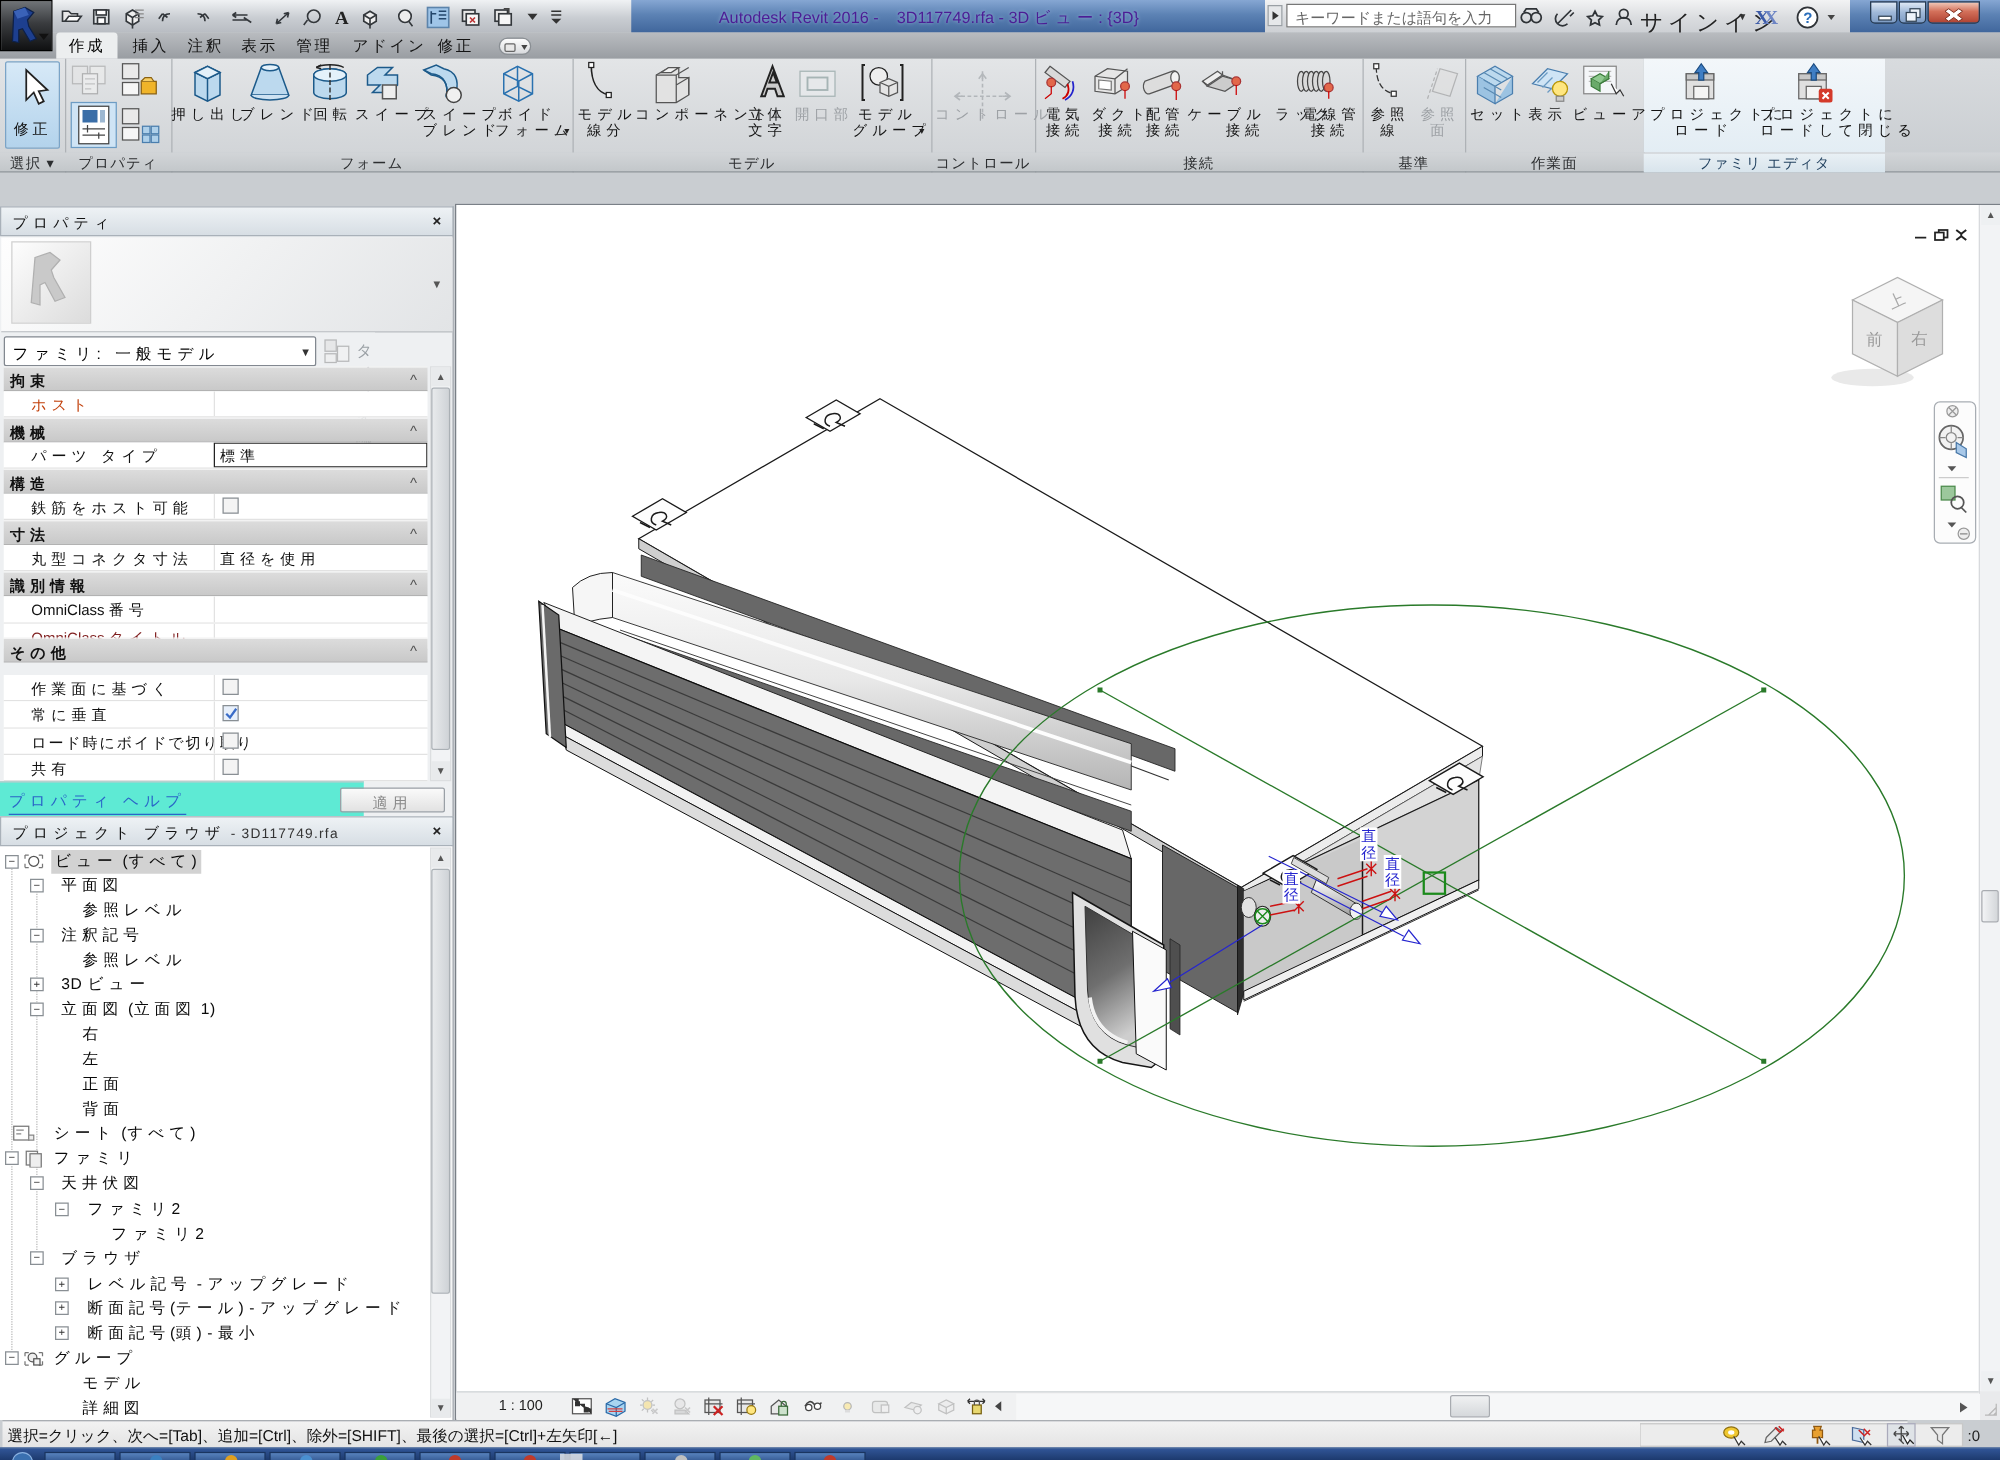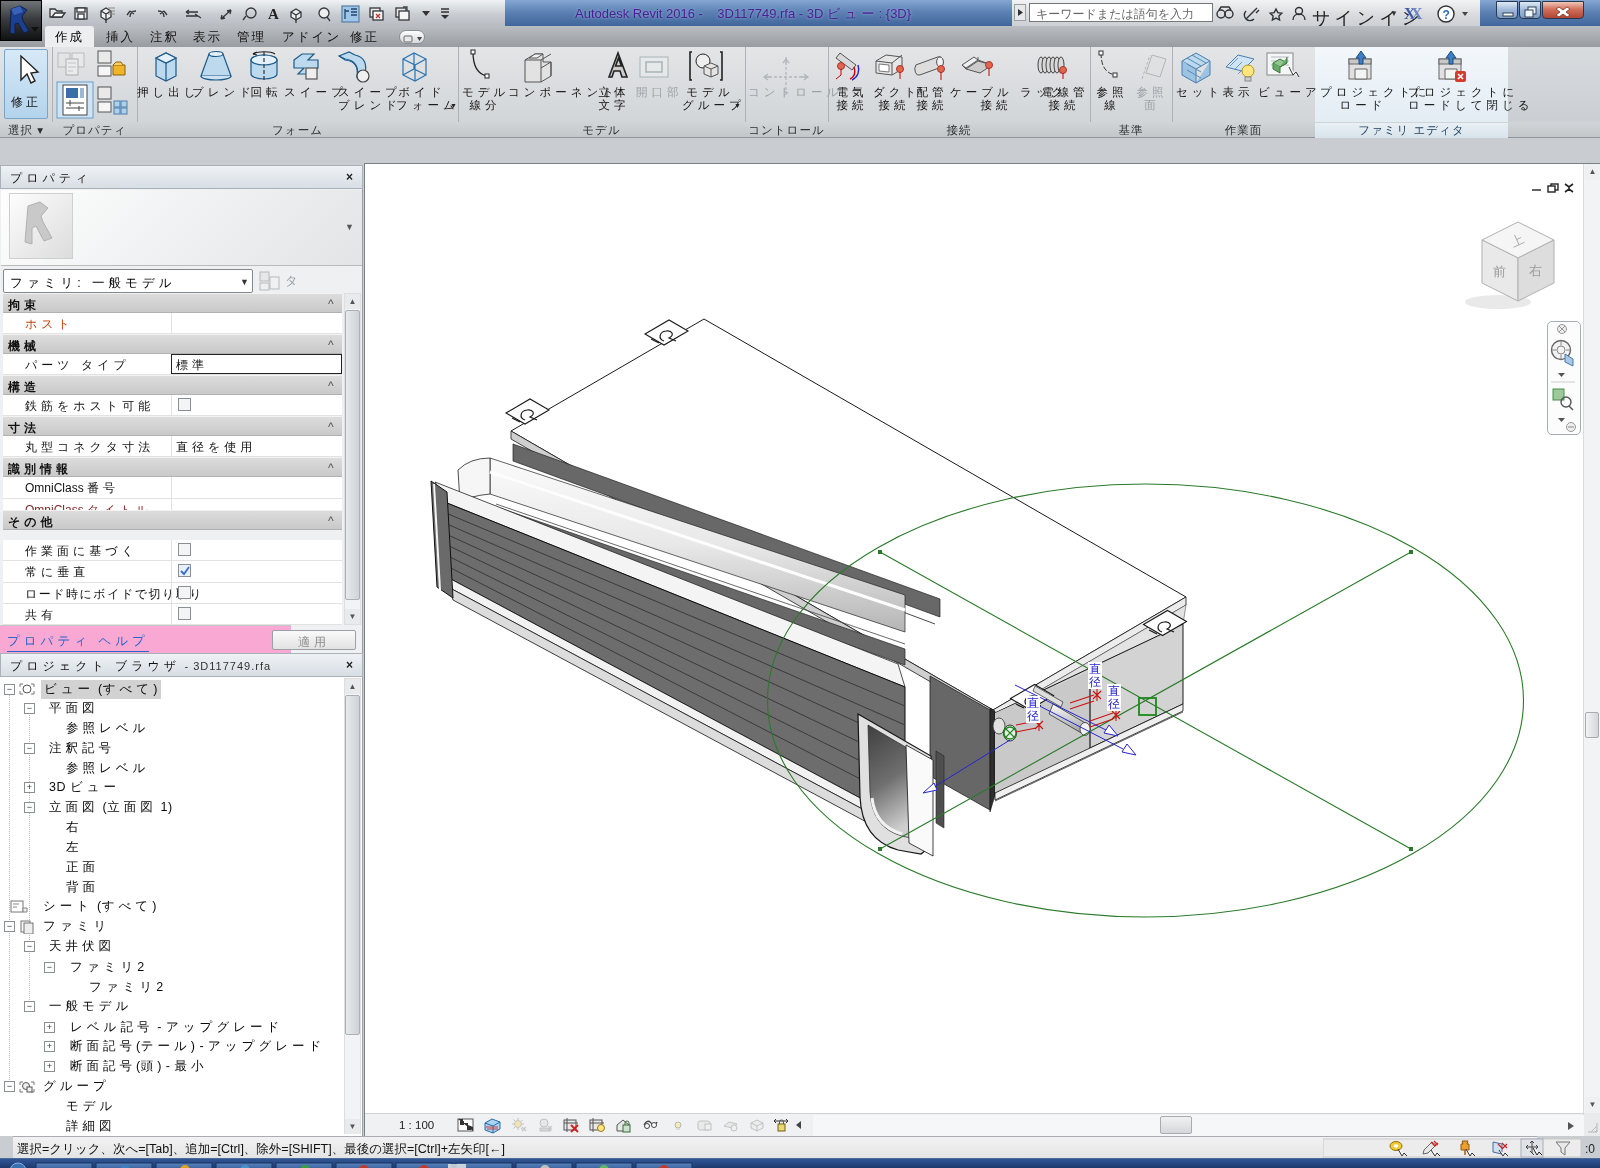--- a/index.html
+++ b/index.html
@@ -30,21 +30,21 @@
 .closex{position:absolute;font-size:12px;font-weight:bold;color:#222}
 
 #props{left:0;top:165px;width:363px;height:488px;background:#eef0f2;border-right:1px solid #9aa0a6}
 
 #browser{left:0;top:653px;width:363px;height:483px;background:#fff;border-right:1px solid #9aa0a6}
 
 #viewport{left:364px;top:163px;width:1236px;height:973px;background:#fff;border:1px solid #7a8087}
 #vscroll{left:1583px;top:164px;width:17px;height:955px;background:#f2f3f5;border-left:1px solid #d8dadd}
 #hstrip{left:365px;top:1113px;width:1218px;height:23px;background:#f0f1f2;border-top:1px solid #d0d3d6}
 
-#statusbar{left:13px;top:1136px;width:1524px;height:22px;background:linear-gradient(#f2f2f2,#e4e4e4);border-top:1px solid #a9adb2;font-size:12.5px;color:#111}
+#statusbar{left:2px;top:1136px;width:1524px;height:22px;background:linear-gradient(#f2f2f2,#e4e4e4);border-top:1px solid #a9adb2;font-size:12.5px;color:#111}
 #taskbar{left:0;top:1158px;width:1600px;height:10px;background:linear-gradient(#33589b,#1d3a6e)}
 .cb{position:absolute;width:13px;height:13px;background:#f4f4f4;border:1px solid #898f94}
 .hdrrow{position:absolute;left:3px;width:339px;background:linear-gradient(#dcdcdc,#c9c9c9);border-top:1px solid #f2f2f2;border-bottom:1px solid #b2b2b2;font-size:12px;font-weight:bold;color:#111;padding-left:5px}
 .prow{position:absolute;left:3px;width:339px;background:#fff;border-bottom:1px solid #e2e2e2;font-size:12px;color:#111;padding-left:22px;white-space:nowrap;overflow:hidden}
 .prow .val{position:absolute;left:168px;top:0;width:171px;height:100%;border-left:1px solid #e2e2e2;padding:3px 0 0 4px}
 .treerow{position:absolute;font-size:12.5px;color:#0a0a0a;white-space:nowrap;letter-spacing:0.5px}
 .eb{position:absolute;width:11px;height:11px;background:#fff;border:1px solid #898f94;font-size:9px;line-height:9px;text-align:center;color:#333}
 .jp{letter-spacing:4px}
 </style></head>
 <body>
@@ -449,21 +449,21 @@
             <span class="cb" style="left:6px;top:3px"></span>
           </div></div>
 
 <div class="abs" style="left:344px;top:128px;width:17px;height:332px;background:#f2f3f5;border:1px solid #dcdee0">
  <div class="abs" style="left:0;top:0;width:15px;height:15px;background:#e8eaec;color:#555;font-size:8px;text-align:center;line-height:15px">▲</div>
  <div class="abs" style="left:0;top:16px;width:15px;height:290px;background:linear-gradient(90deg,#e8eaec,#cfd3d7);border:1px solid #aab0b5;border-radius:2px"></div>
  <div class="abs" style="left:0;top:315px;width:15px;height:15px;background:#e8eaec;color:#555;font-size:8px;text-align:center;line-height:15px">▼</div>
 </div>
 </div>
 
-<div class="abs" style="left:0;top:460px;width:291px;height:28px;background:#f9a8d4;border-top:1px solid #c4c8cc">
+<div class="abs" style="left:0;top:460px;width:291px;height:28px;background:#5eead4;border-top:1px solid #c4c8cc">
  <span class="abs jp" style="left:7px;top:7px;font-size:12.5px;color:#2a66c8;border-bottom:1px solid #2a66c8;padding-bottom:1px">プロパティ ヘルプ</span>
  <span class="abs jp" style="left:272px;top:4px;width:84px;height:20px;background:linear-gradient(#fafafa,#e2e2e2);border:1px solid #9aa0a6;border-radius:2px;font-size:12px;color:#8a8a8a;text-align:center;padding-top:3px">適用</span>
 </div>
 </div>
 <div class="abs" id="browser">
 <div class="palette-title" style="top:0"><span class="jp">プロジェクト ブラウザ</span> <span style="font-size:11px;color:#333">- 3D117749.rfa</span><span class="closex" style="left:345px;top:4px">×</span></div>
 <div class="abs" id="tree" style="left:0;top:25px;width:343px;height:458px;background:#fff;overflow:hidden">
 <div class="abs" style="left:9px;top:12px;width:1px;height:392px;border-left:1px dotted #b8b8b8"></div>
 <div class="abs" style="left:29px;top:28px;width:1px;height:300px;border-left:1px dotted #b8b8b8"></div>
 <div class="eb" style="left:4px;top:6px">−</div>
@@ -496,21 +496,21 @@
           <rect x="2" y="2" width="9" height="11" fill="#f8f8f8" stroke="#777"></rect>
           <rect x="5" y="4" width="9" height="11" fill="#eee" stroke="#777"></rect>
         </svg>
         <div class="treerow jp" style="left:43px;top:240px">ファミリ</div>
 <div class="eb" style="left:24px;top:263px">−</div>
         <div class="treerow jp" style="left:49px;top:260px">天井伏図</div>
 <div class="eb" style="left:44px;top:284px">−</div>
         <div class="treerow" style="left:70px;top:281px"><span class="jp">ファミリ</span>2</div>
 <div class="treerow" style="left:89px;top:301px"><span class="jp">ファミリ</span>2</div>
 <div class="eb" style="left:24px;top:323px">−</div>
-        <div class="treerow jp" style="left:49px;top:320px">一般モデル</div>
+        <div class="treerow jp" style="left:49px;top:320px">ブラウザ</div>
 <div class="eb" style="left:44px;top:344px">+</div>
         <div class="treerow" style="left:70px;top:341px"><span class="jp">レベル記号</span> - <span class="jp">アップグレード</span></div>
 <div class="eb" style="left:44px;top:363px">+</div>
         <div class="treerow" style="left:70px;top:360px"><span class="jp">断面記号</span>(<span class="jp">テール</span>) - <span class="jp">アップグレード</span></div>
 <div class="eb" style="left:44px;top:383px">+</div>
         <div class="treerow" style="left:70px;top:380px"><span class="jp">断面記号</span>(<span class="jp">頭</span>) - <span class="jp">最小</span></div>
 <div class="eb" style="left:4px;top:403px">−</div>
         <svg class="abs" style="left:19px;top:401px" width="18" height="15">
           <path d="M1 3 h3 M1 3 v3 M15 3 h-3 M15 3 v3 M1 13 h3 M1 13 v-3 M15 13 h-3 M15 13 v-3" stroke="#777" fill="none"></path>
           <circle cx="7" cy="7" r="3.5" fill="#eee" stroke="#555"></circle>

